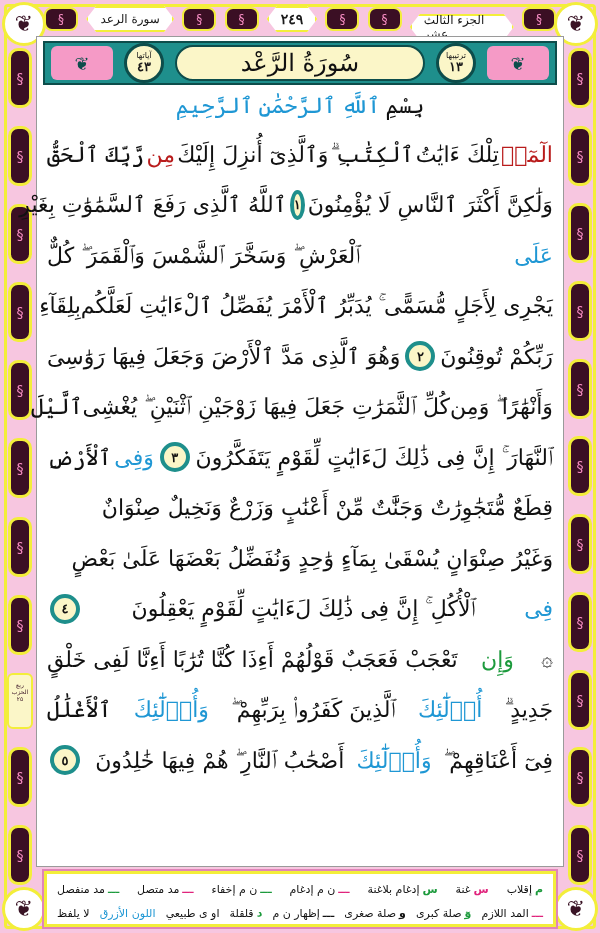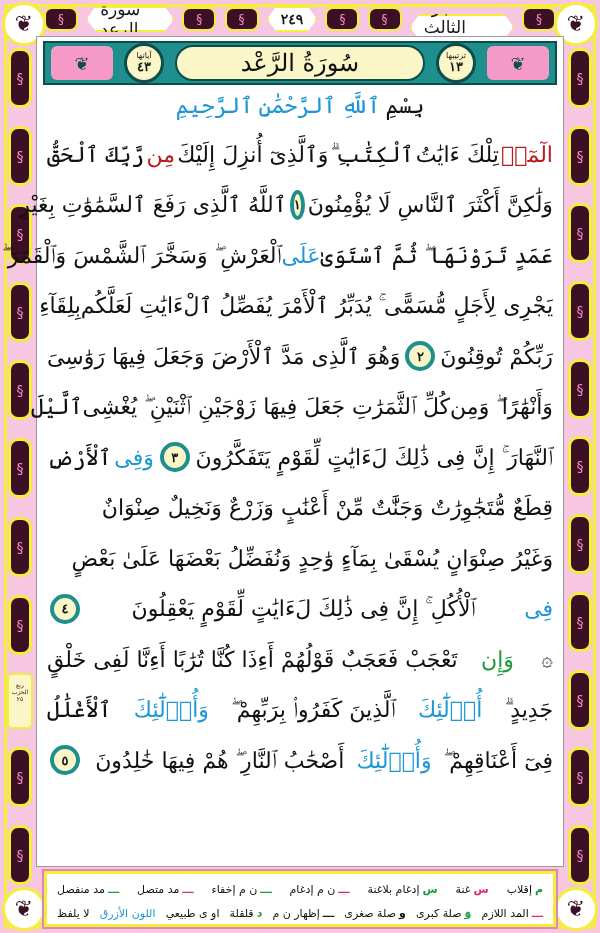--- a/index.html
+++ b/index.html
@@ -51,21 +51,21 @@
     display: flex; align-items: center; justify-content: space-between; gap: 4px;
   }
   .hdr-bead {
     flex: 0 0 34px; height: 24px; background: #3b0f24; border: 2px solid #f3ee3a;
     border-radius: 8px; color: #f48bc0; font-size: 12px;
     display: flex; align-items: center; justify-content: center;
   }
   .hdr-label {
     height: 26px; padding: 0 12px; background: #ffffff; border: 2px solid #f3ee3a;
     display: flex; align-items: center; justify-content: center;
-    font-family: "DejaVu Serif", serif; font-size: 17px; color: #1a1a1a;
+    font-family: "DejaVu Serif", serif; font-size: 12px; color: #1a1a1a;
     clip-path: polygon(10px 0, calc(100% - 10px) 0, 100% 50%, calc(100% - 10px) 100%, 10px 100%, 0 50%);
   }
   .hdr-label.surah { flex: 0 0 88px; }
   .hdr-label.juz { flex: 0 0 104px; margin-top: 16px; }
   .hdr-label.page { flex: 0 0 48px; font-size: 14px; font-weight: bold; }
 
   
   .page-body {
     position: absolute; left: 36px; right: 36px; top: 36px; bottom: 66px;
     background: #ffffff; border: 1px solid #9a9a9a;
@@ -217,21 +217,20 @@
         <span class="w">وَٱلَّذِىٓ أُنزِلَ إِلَيْكَ</span>
         <span class="w c-red">مِن</span>
         <span class="w">رَّبِّكَ ٱلْحَقُّ</span>
       </div>
       <div class="line">
         <span class="w">وَلَٰكِنَّ أَكْثَرَ ٱلنَّاسِ لَا يُؤْمِنُونَ</span>
         <span class="ayah-marker">١</span>
         <span class="w">ٱللَّهُ ٱلَّذِى رَفَعَ ٱلسَّمَٰوَٰتِ بِغَيْرِ</span>
       </div>
       <div class="line">
-        <span class="w">عَمَدٍ تَرَوْنَهَا ۖ ثُمَّ ٱسْتَوَىٰ</span>
         <span class="w c-blue">عَلَى</span>
         <span class="w">ٱلْعَرْشِ ۖ وَسَخَّرَ ٱلشَّمْسَ وَٱلْقَمَرَ ۖ كُلٌّ</span>
       </div>
       <div class="line">
         <span class="w">يَجْرِى لِأَجَلٍ مُّسَمًّى ۚ يُدَبِّرُ ٱلْأَمْرَ يُفَصِّلُ ٱلْءَايَٰتِ لَعَلَّكُم</span>
         <span class="w">بِلِقَآءِ</span>
       </div>
       <div class="line">
         <span class="w">رَبِّكُمْ تُوقِنُونَ</span>
         <span class="ayah-marker">٢</span>

